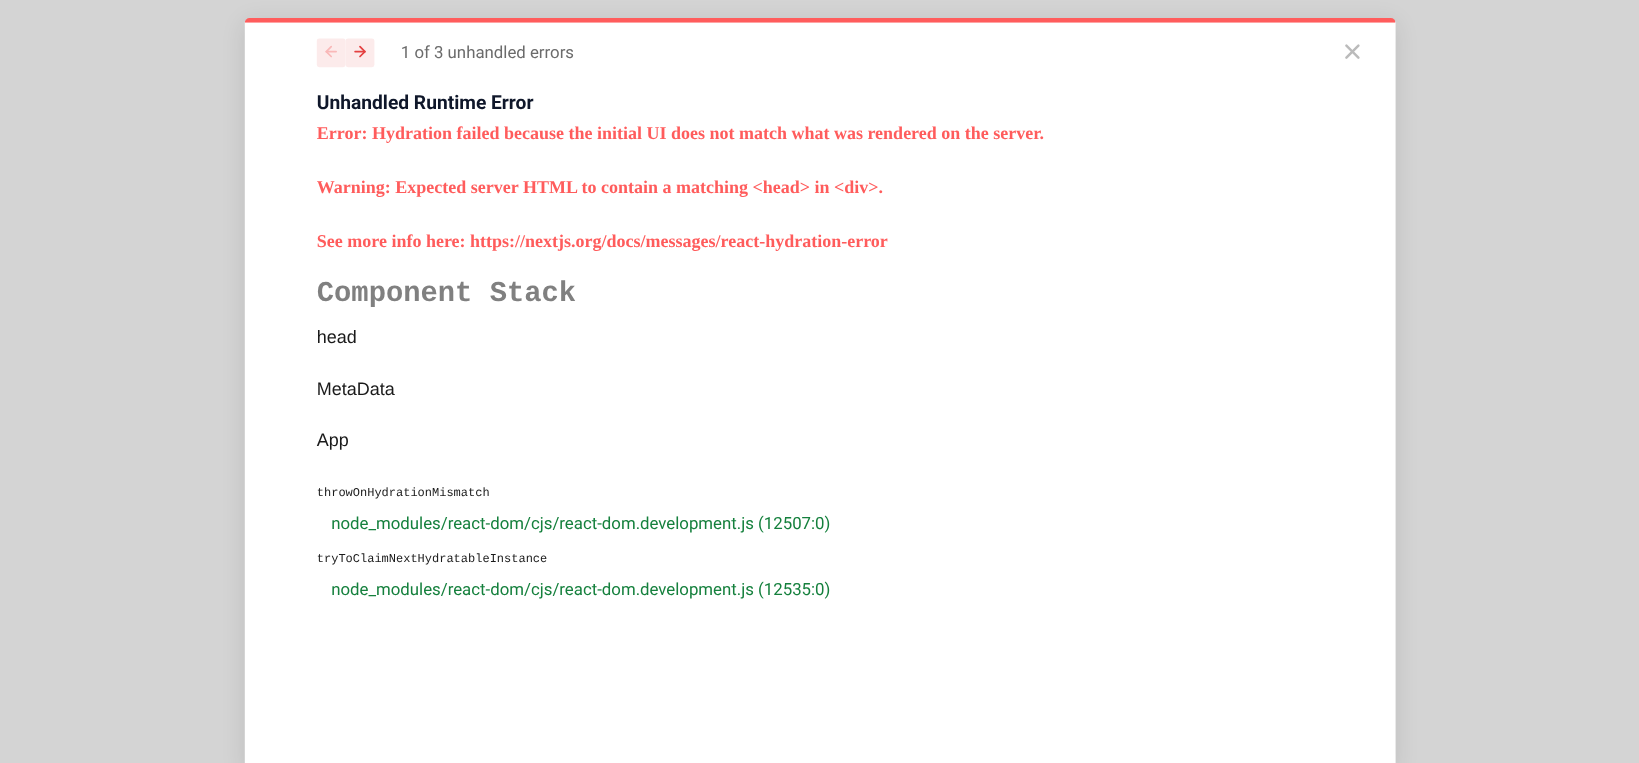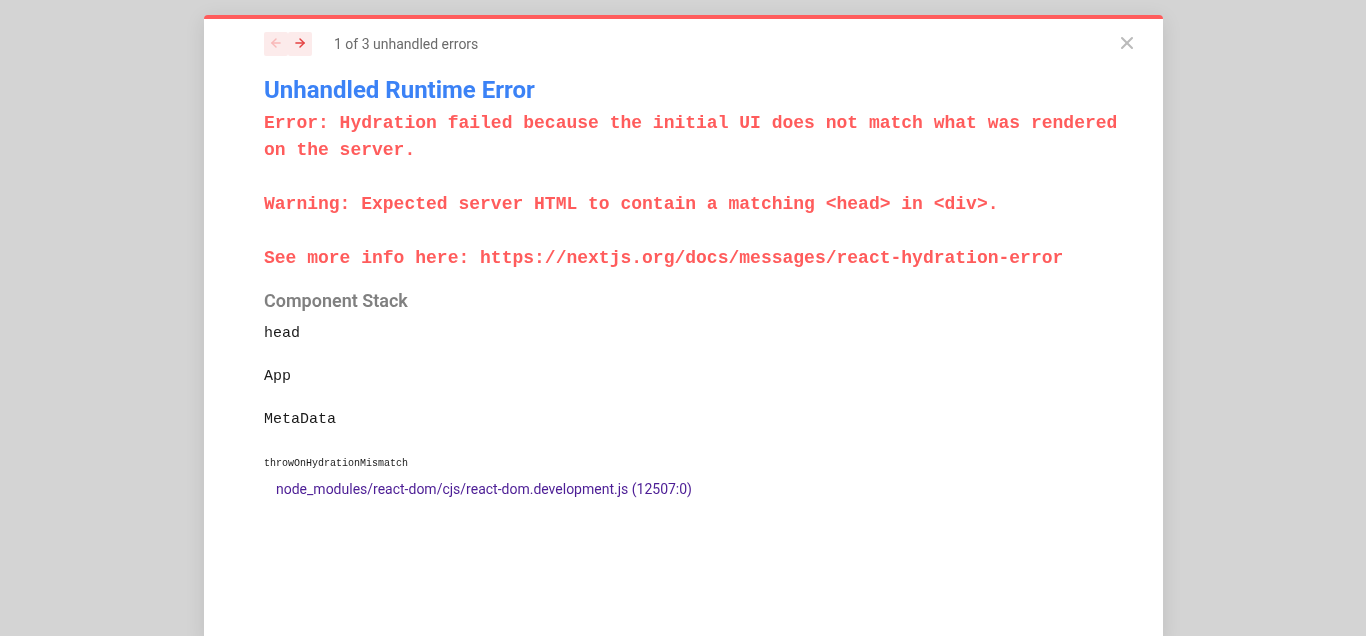--- a/index.html
+++ b/index.html
@@ -85,62 +85,63 @@
       align-items: center;
       justify-content: center;
       color: #999;
       margin-right: 8px;
     }
     .close-btn svg {
       width: 20px;
       height: 20px;
     }
     .error-title {
-      font-size: 24px;
+      font-size: 16px;
       font-weight: 700;
-      color: #3b82f6;
+      color: #0f172a;
       margin-bottom: 6px;
     }
     .error-message {
-      font-family: Liberation Mono, monospace;
-      font-size: 18px;
+      font-family: Liberation Serif, serif;
+      font-size: 15px;
       font-weight: 700;
       color: #ff5c5c;
       white-space: pre-wrap;
       line-height: 1.5;
       margin-bottom: 18px;
     }
     .section-heading {
-      font-size: 18px;
+      font-size: 24px;
       font-weight: 600;
       color: #808080;
       margin-bottom: 14px;
       margin-top: 4px;
+      font-family: Liberation Mono, monospace;
     }
     .component-stack {
       margin-bottom: 30px;
     }
     .component-item {
-      font-family: Liberation Mono, monospace;
+      font-family: Liberation Sans, sans-serif;
       font-size: 15px;
       color: #1a1a1a;
       margin-bottom: 26px;
     }
     .call-stack-item {
       margin-bottom: 16px;
     }
     .call-fn {
       font-family: ui-monospace, SFMono-Regular, "SF Mono", Menlo, Monaco, Consolas, "Liberation Mono", "Courier New", monospace;
       font-size: 10px;
       color: #1a1a1a;
       margin-bottom: 12px;
     }
     .call-src {
       font-size: 14px;
-      color: #4c1d95;
+      color: #15803d;
       padding-left: 12px;
     }
   </style>
 </head>
 <body>
 
 <div class="dialog">
   <div class="content-area">
 
     <div class="header-row">
@@ -175,25 +176,29 @@
 
     <pre class="error-message">Error: Hydration failed because the initial UI does not match what was rendered on the server.
 
 Warning: Expected server HTML to contain a matching &lt;head&gt; in &lt;div&gt;.
 
 See more info here: https://nextjs.org/docs/messages/react-hydration-error</pre>
 
     <h2 class="section-heading">Component Stack</h2>
     <div class="component-stack">
       <div class="component-item">head</div>
+      <div class="component-item">MetaData</div>
       <div class="component-item">App</div>
-      <div class="component-item">MetaData</div>
     </div>
 
 
     <div class="call-stack-item">
       <div class="call-fn">throwOnHydrationMismatch</div>
       <div class="call-src">node_modules/react-dom/cjs/react-dom.development.js (12507:0)</div>
     </div>
 
+    <div class="call-stack-item">
+      <div class="call-fn">tryToClaimNextHydratableInstance</div>
+      <div class="call-src">node_modules/react-dom/cjs/react-dom.development.js (12535:0)</div>
+    </div>
 
   </div>
 </div>
 
 </body></html>

